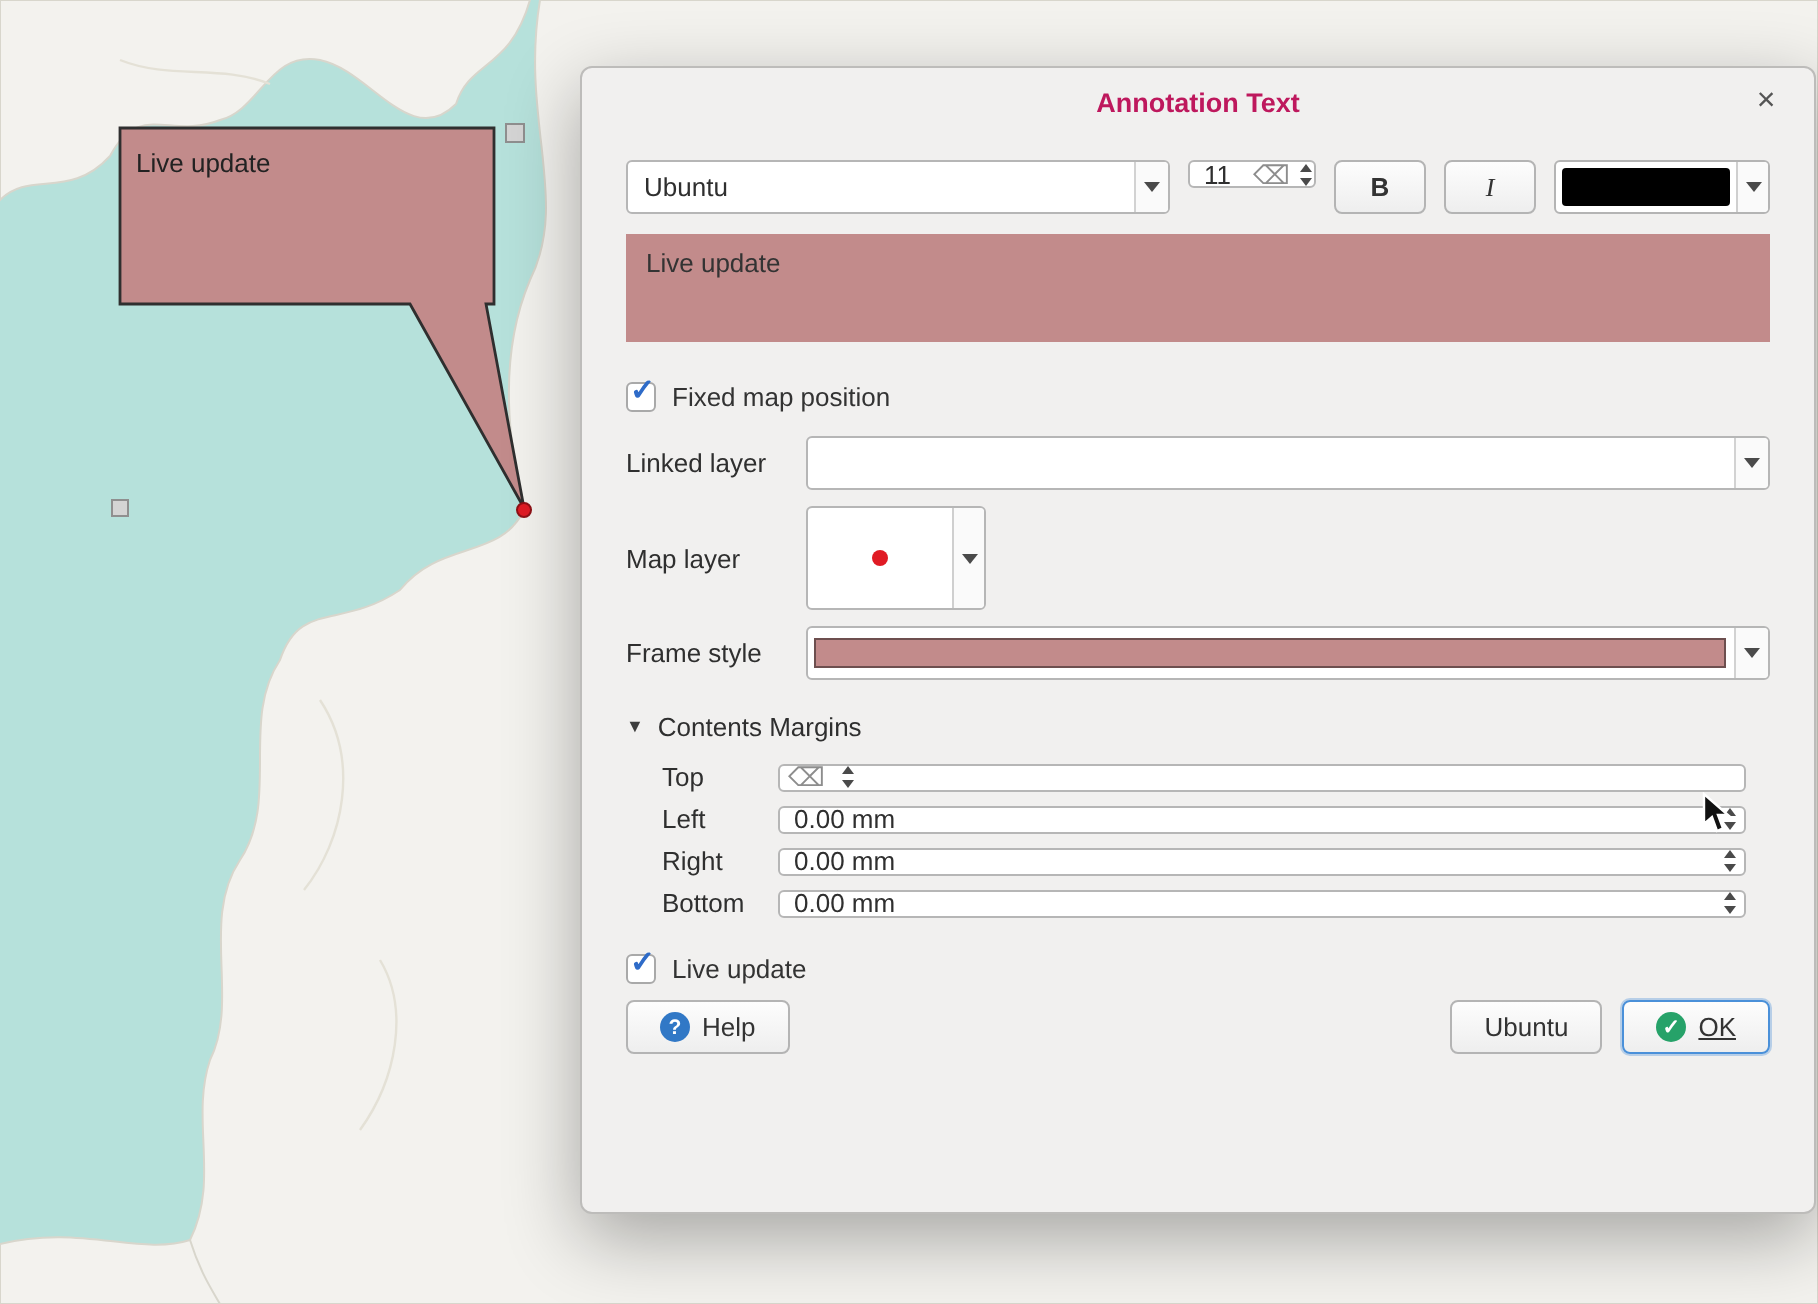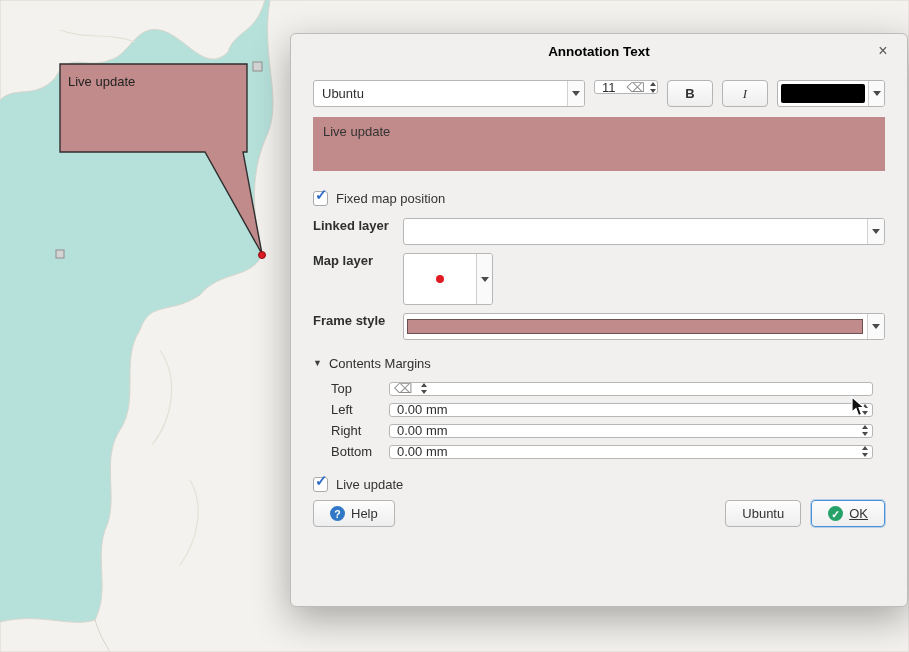--- a/index.html
+++ b/index.html
@@ -22,21 +22,21 @@
     background: #f1f0ef;
     border: 1px solid #bdbcba;
     border-radius: 6px;
     box-shadow: 0 12px 38px rgba(0,0,0,0.32);
   }
   .titlebar {
     position: relative;
     height: 34px;
     display: flex; align-items: center; justify-content: center;
   }
-  .titlebar .title { font-weight: bold; color: #000000; font-size: 13.5px; }
+  .titlebar .title { font-weight: bold; color: #be185d; font-size: 13.5px; }
   .titlebar .close {
     position: absolute; right: 14px; top: 7px;
     width: 20px; height: 20px; line-height: 19px;
     text-align: center; color: #555; font-size: 16px;
     border-radius: 50%; cursor: default;
   }
   .dlg-body { padding: 12px 22px 12px 22px; }
 
   
   .combo {
@@ -104,21 +104,21 @@
     position: relative; flex: none;
   }
   .cbox .tick {
     position: absolute; left: 1px; top: -6px;
     color: #2e6bc8; font-weight: bold; font-size: 15px;
   }
   .fixed-check { margin-top: 20px; }
   .live-check  { margin-top: 18px; }
 
   
-  .form-row { display: flex; margin-top: 12px; font-weight: bold; }
+  .form-row { display: flex; align-items: center; margin-top: 12px; }
   .form-row.tight { margin-top: 8px; }
   .flabel { width: 90px; flex: none; color: #2f2f2f; }
   .grow { flex: 1; }
 
   .marker-widget {
     width: 90px; height: 52px; display: flex;
     border: 1px solid #b6b6b6; border-radius: 3px; background: #fff; overflow: hidden;
   }
   .marker-preview { flex: 1; display: flex; align-items: center; justify-content: center; }
   .red-dot { width: 8px; height: 8px; border-radius: 50%; background: #e01b24; }

